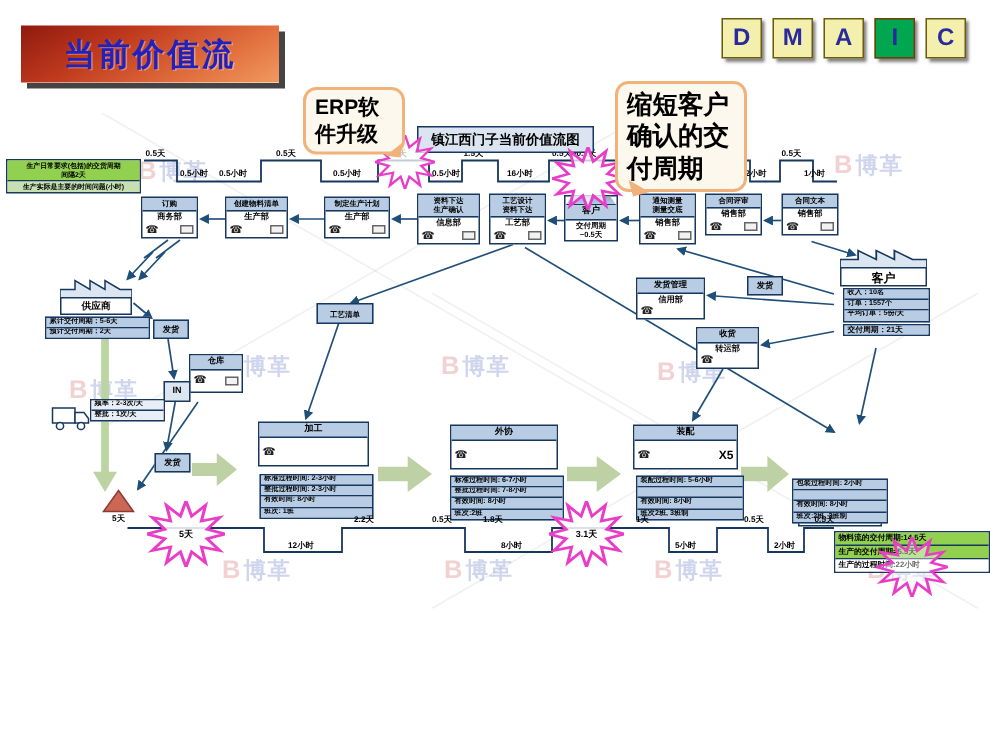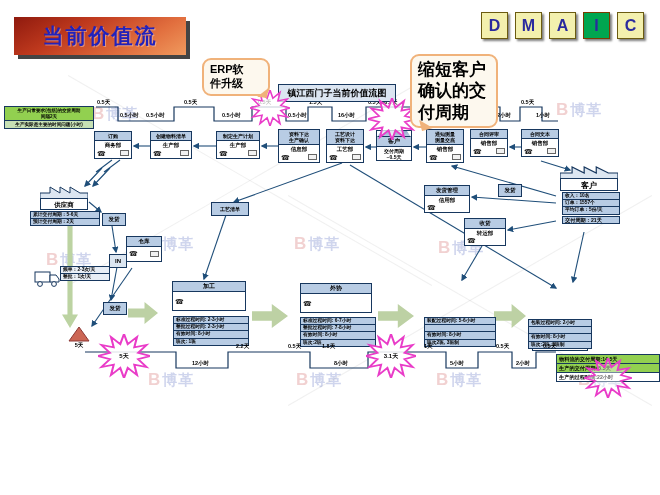--- a/index.html
+++ b/index.html
@@ -16,21 +16,21 @@
     box-shadow:4px 4px 0 rgba(35,35,35,.85);display:flex;align-items:center;justify-content:center;}
   .banner span{font-size:21px;font-weight:bold;color:#2222bb;letter-spacing:2px;text-shadow:1px 1px 0 rgba(255,255,255,.35);}
   
   .dmaic{position:absolute;left:481px;top:12px;display:flex;gap:7px;z-index:6;}
   .dbox{width:25px;height:25px;background:#f3f0ae;border:1px solid #6b5b10;box-shadow:2px 2px 2px rgba(0,0,0,.5);
     display:flex;align-items:center;justify-content:center;font-size:16px;font-weight:bold;color:#2a2a9e;}
   .dbox.active{background:#00a650;border-color:#7a3c00;}
   
   .callout{position:absolute;z-index:7;background:#fdf8ee;border:2px solid #f0b27a;border-radius:9px;
     font-weight:bold;color:#000;text-align:left;white-space:pre-line;padding:3px 6px;line-height:1.25;}
-  .callout.erp{left:202px;top:58px;width:52px;font-size:11px;}
+  .callout.erp{left:202px;top:58px;width:52px;font-size:14px;}
   .callout.erp::after{content:"";position:absolute;right:-6px;bottom:-11px;width:0;height:0;
     border:7px solid transparent;border-top-color:#f0b27a;transform:rotate(-38deg);}
   .callout.shorten{left:410px;top:54px;width:72px;font-size:17px;}
   .callout.shorten::after{content:"";position:absolute;left:2px;bottom:-13px;width:0;height:0;
     border:8px solid transparent;border-top-color:#f0b27a;transform:rotate(30deg);}
   .vsm-title{position:absolute;left:278px;top:84px;width:116px;height:16px;z-index:4;background:#dbe5f1;
     border:1px solid #17375e;font-size:9px;font-weight:bold;text-align:center;line-height:16px;}
   
   .gnote{position:absolute;left:4px;top:106px;width:88px;z-index:3;border:1px solid #17375e;font-weight:bold;}
   .gnote .g1{background:#92d050;font-size:4.6px;padding:1px 2px;line-height:1.25;border-bottom:1px solid #17375e;text-align:center;}
@@ -343,20 +343,27 @@
         <b style="font-size:7px;"></b>
       </div>
   </div>
   <div class="databox" style="left:300px;top:317px;width:74px;">
     <div class="row">标准过程时间: 6-7小时</div>
     <div class="row">整批过程时间: 7-8小时</div>
     <div class="row">有效时间: 8小时</div>
     <div class="row">班次:2班</div>
   </div>
 
+  <div class="pbox" style="left:422px;top:283px;width:70px;">
+    <div class="hd" style="font-size:6px;">装配</div>
+    <div class="ic" style="height:18px;">
+        <span class="tel">☎</span>
+        <b style="font-size:8px;">X5</b>
+      </div>
+  </div>
   <div class="databox" style="left:424px;top:317px;width:70px;">
     <div class="row">装配过程时间: 5-6小时</div>
     <div class="row"></div>
     <div class="row">有效时间: 8小时</div>
     <div class="row">班次2班, 3班制</div>
   </div>
 
   <div class="pbox" style="left:532px;top:285px;width:56px;margin-top:36px;">
     <div class="hd" style="font-size:6px;">包装发货</div>
     <div class="ic" style="height:18px;">

